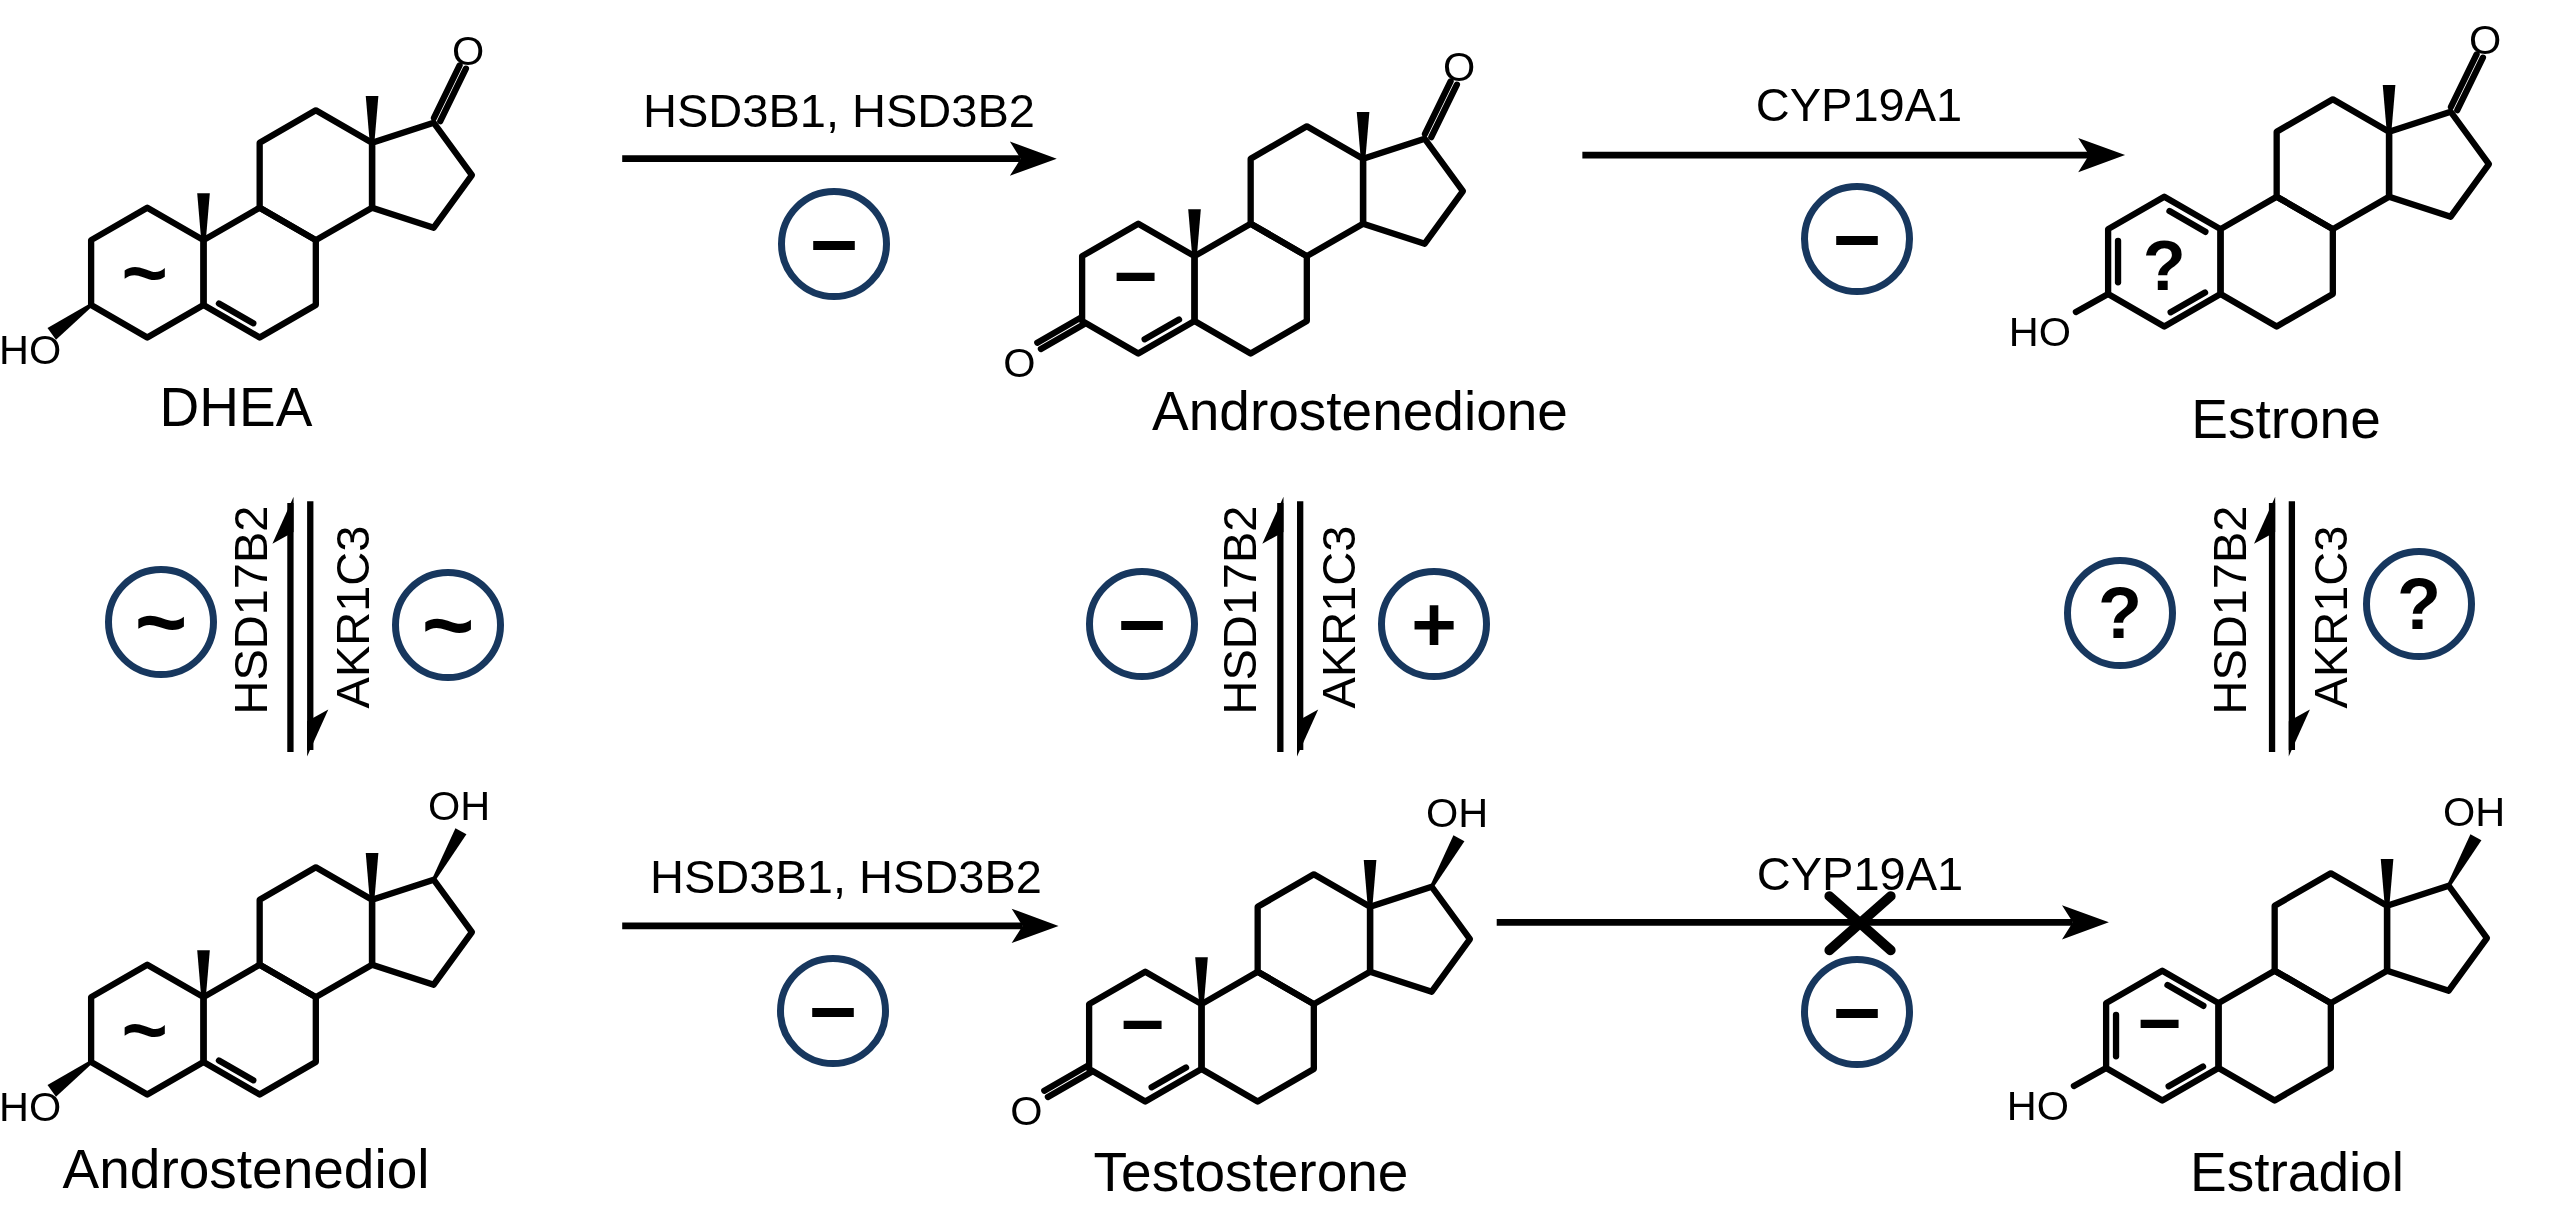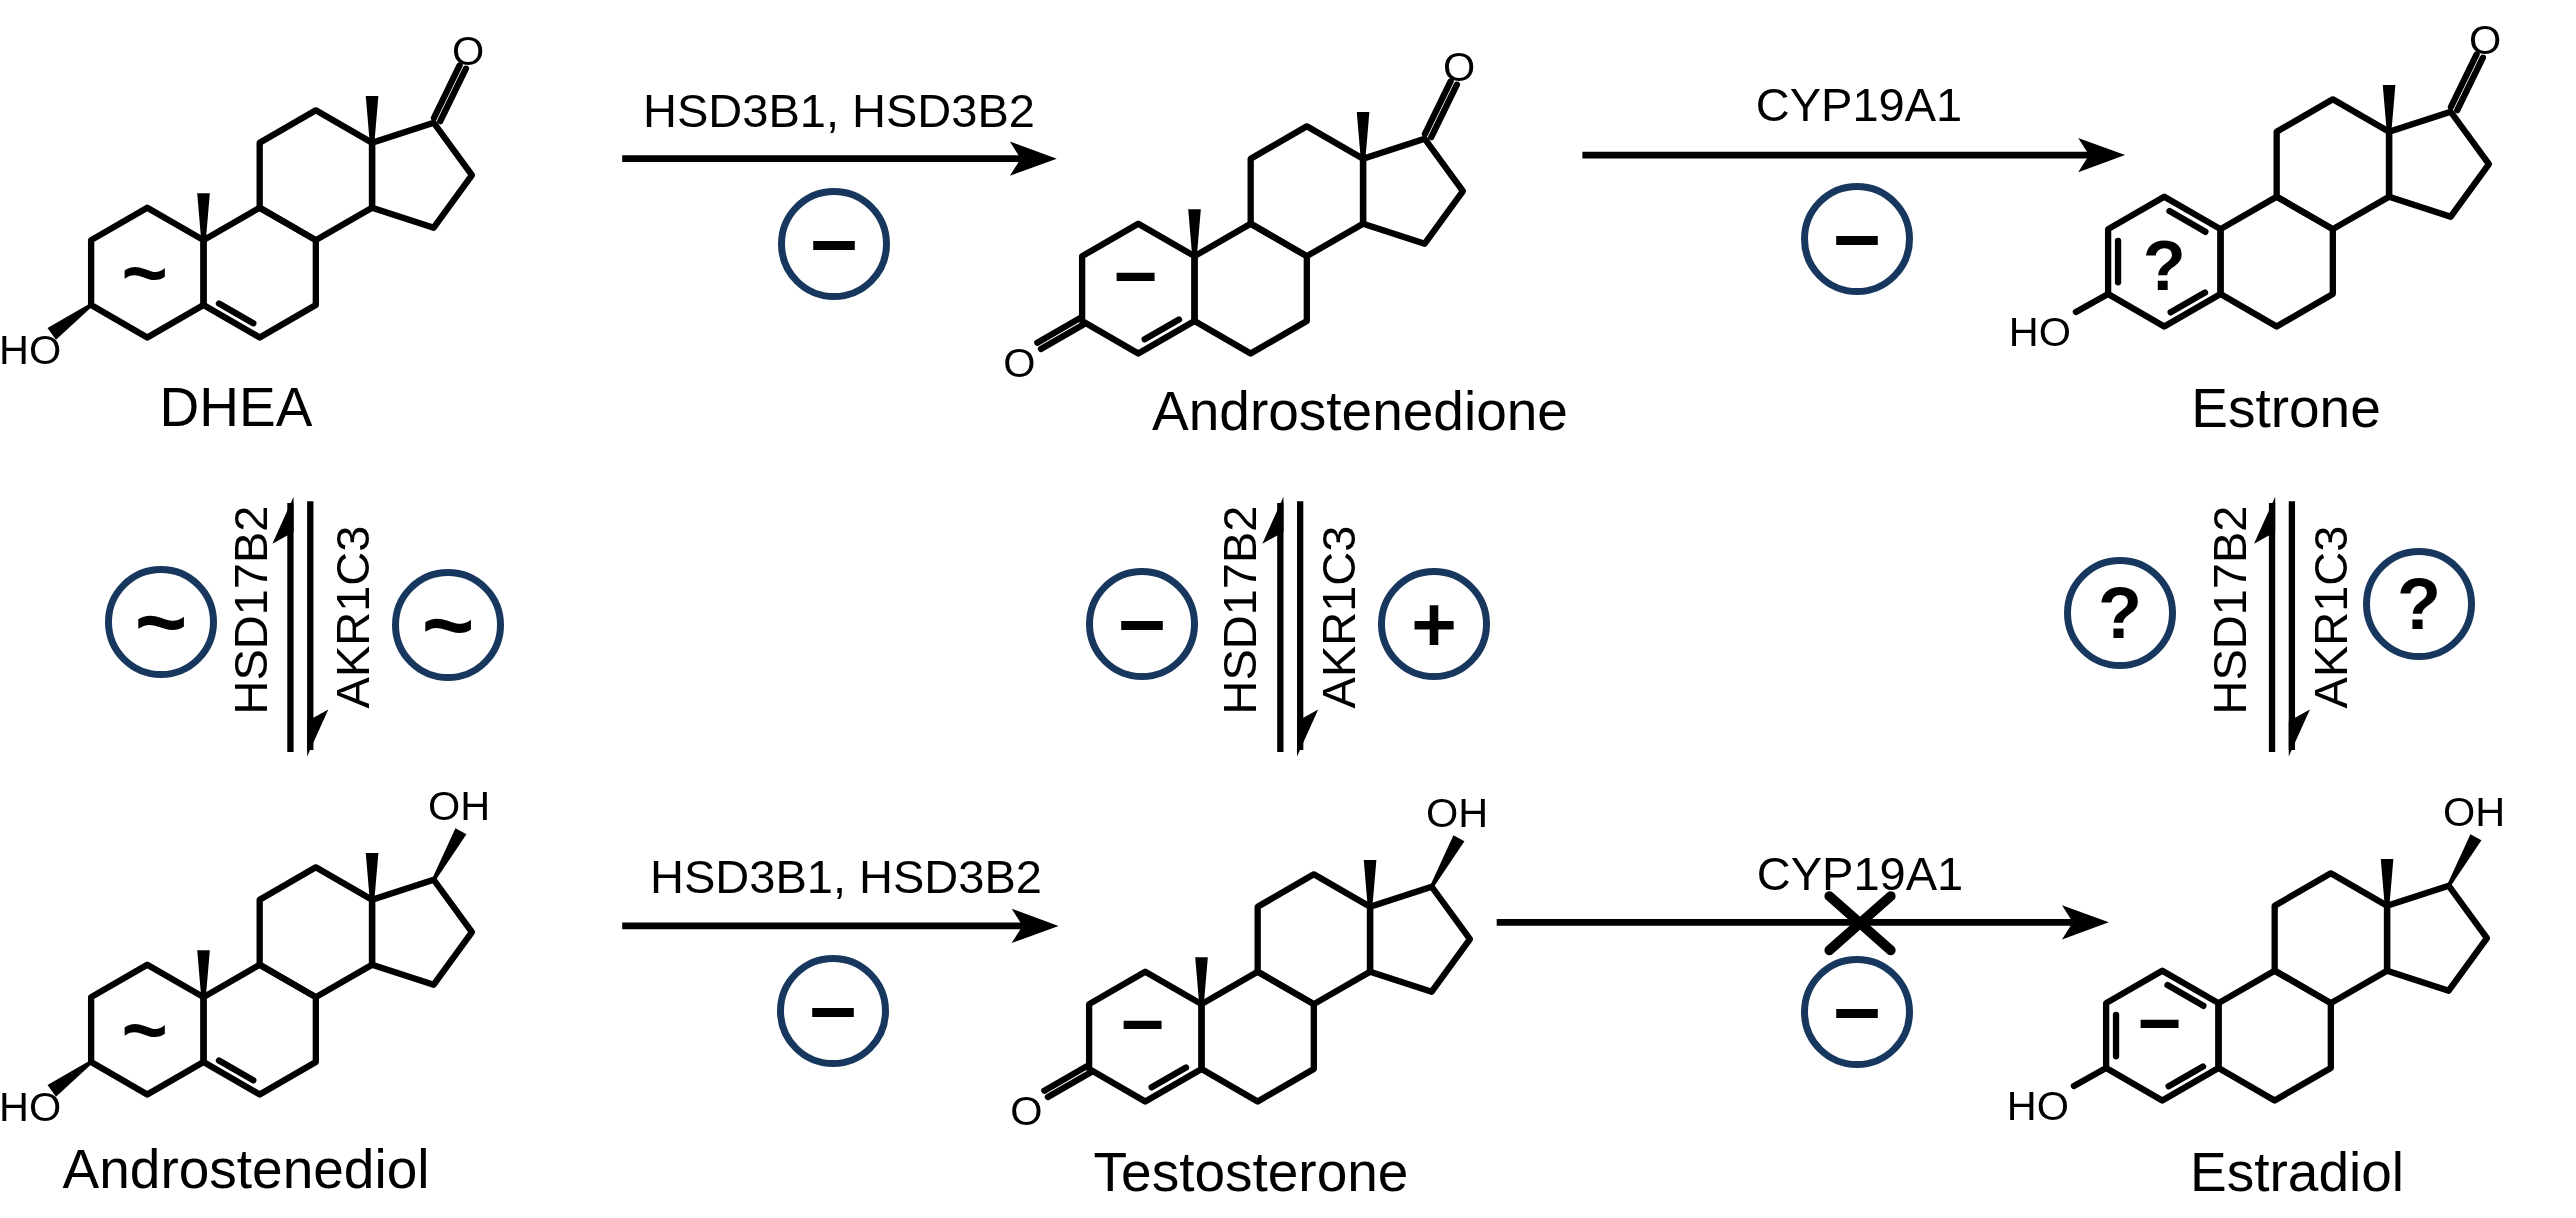--- a/index.html
+++ b/index.html
@@ -126,21 +126,21 @@
       <polygon points="456.9,137 461.9,137 466.4,84 452.4,84" fill="#000000"></polygon>
       <polygon points="526.1,112.8 529.5,114.8 564.1,63.4 551.9,56.6" fill="#000000"></polygon>
       <text x="556" y="48" text-anchor="middle" fill="#000000" class="atom-label">OH</text>
       <line x1="147.7" y1="316" x2="112" y2="336" stroke="#000000" stroke-width="7" stroke-linecap="round"></line>
       <text x="72" y="374" text-anchor="middle" fill="#000000" class="atom-label">HO</text>
       <text x="207" y="295" text-anchor="middle" fill="#000000" class="ring-sym-minus">−</text>
     </svg>
 
   <div class="mol-label" style="left:236px;top:407px">DHEA</div>
   <div class="mol-label" style="left:1360px;top:411px">Androstenedione</div>
-  <div class="mol-label" style="left:2286px;top:408px">Estrone</div>
+  <div class="mol-label" style="left:2286px;top:419px">Estrone</div>
   <div class="mol-label" style="left:246px;top:1169px">Androstenediol</div>
   <div class="mol-label" style="left:1251px;top:1172px">Testosterone</div>
   <div class="mol-label" style="left:2297px;top:1172px">Estradiol</div>
 
   <div class="enzyme-label" style="left:839px;top:110px">HSD3B1, HSD3B2</div>
   <div class="enzyme-label" style="left:1859px;top:104px">CYP19A1</div>
   <div class="enzyme-label" style="left:846px;top:876px">HSD3B1, HSD3B2</div>
   <div class="enzyme-label" style="left:1860px;top:873px">CYP19A1</div>
 
   <div class="enzyme-label vertical" style="left:250px;top:610px">HSD17B2</div>

